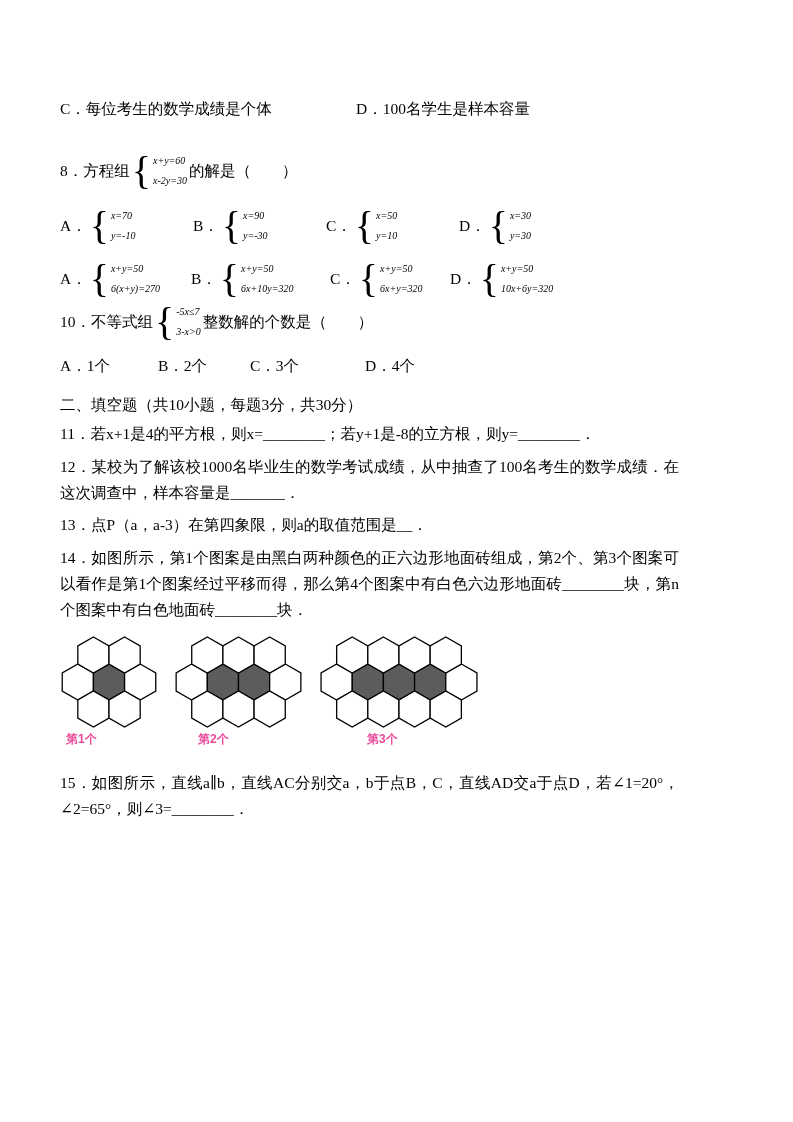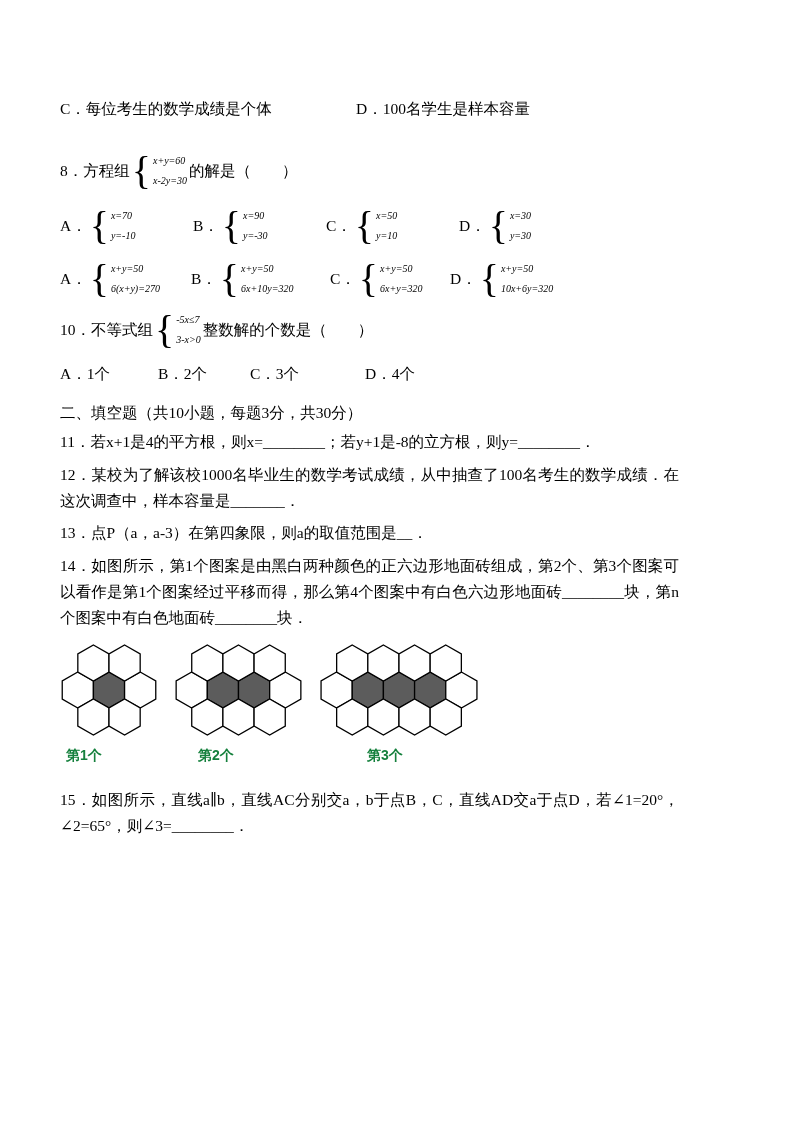--- a/index.html
+++ b/index.html
@@ -38,39 +38,39 @@
   .q8-opts  { margin-top: 12px; }
   .q8-opts .opt { width: 133px; }
   .q8-opts .opt:last-child { width: auto; }
 
   .q9-para  { margin-top: 16px; }
   .q9-opts  { margin-top: 13px; }
   .q9-opts .opt:nth-child(1) { width: 131px; }
   .q9-opts .opt:nth-child(2) { width: 139px; }
   .q9-opts .opt:nth-child(3) { width: 120px; }
 
-  .q10-stem { margin-top: 8px; min-height: 46px; }
+  .q10-stem { margin-top: 0; min-height: 46px; }
   .q10-opts { margin-top: 8px; display: flex; }
   .q10-opts span { display: inline-block; }
   .q10-opts span:nth-child(1) { width: 98px; }
   .q10-opts span:nth-child(2) { width: 92px; }
   .q10-opts span:nth-child(3) { width: 115px; }
 
   .section-title { margin-top: 13px; }
   .q11 { margin-top: 3px; }
   .q12 { margin-top: 7px; }
   .q13 { margin-top: 6px; }
   .q14 { margin-top: 7px; }
 
   .figure { display: flex; align-items: flex-start; margin-top: 12px; }
   .pattern { display: flex; flex-direction: column; }
   .pattern + .pattern { margin-left: 16px; }
   .pattern-label {
     font-family: "Liberation Sans", "DejaVu Sans", sans-serif;
-    font-weight: bold; font-size: 14px; margin-top: 10px; color: #15803d;
+    font-weight: bold; font-size: 12px; margin-top: 2px; color: #ec4899;
   }
   .pattern:nth-child(1) .pattern-label { margin-left: 6px; }
   .pattern:nth-child(2) .pattern-label { margin-left: 24px; }
   .pattern:nth-child(3) .pattern-label { margin-left: 48px; }
 
   .q15 { margin-top: 22px; }
 </style>
 </head>
 <body>
 

